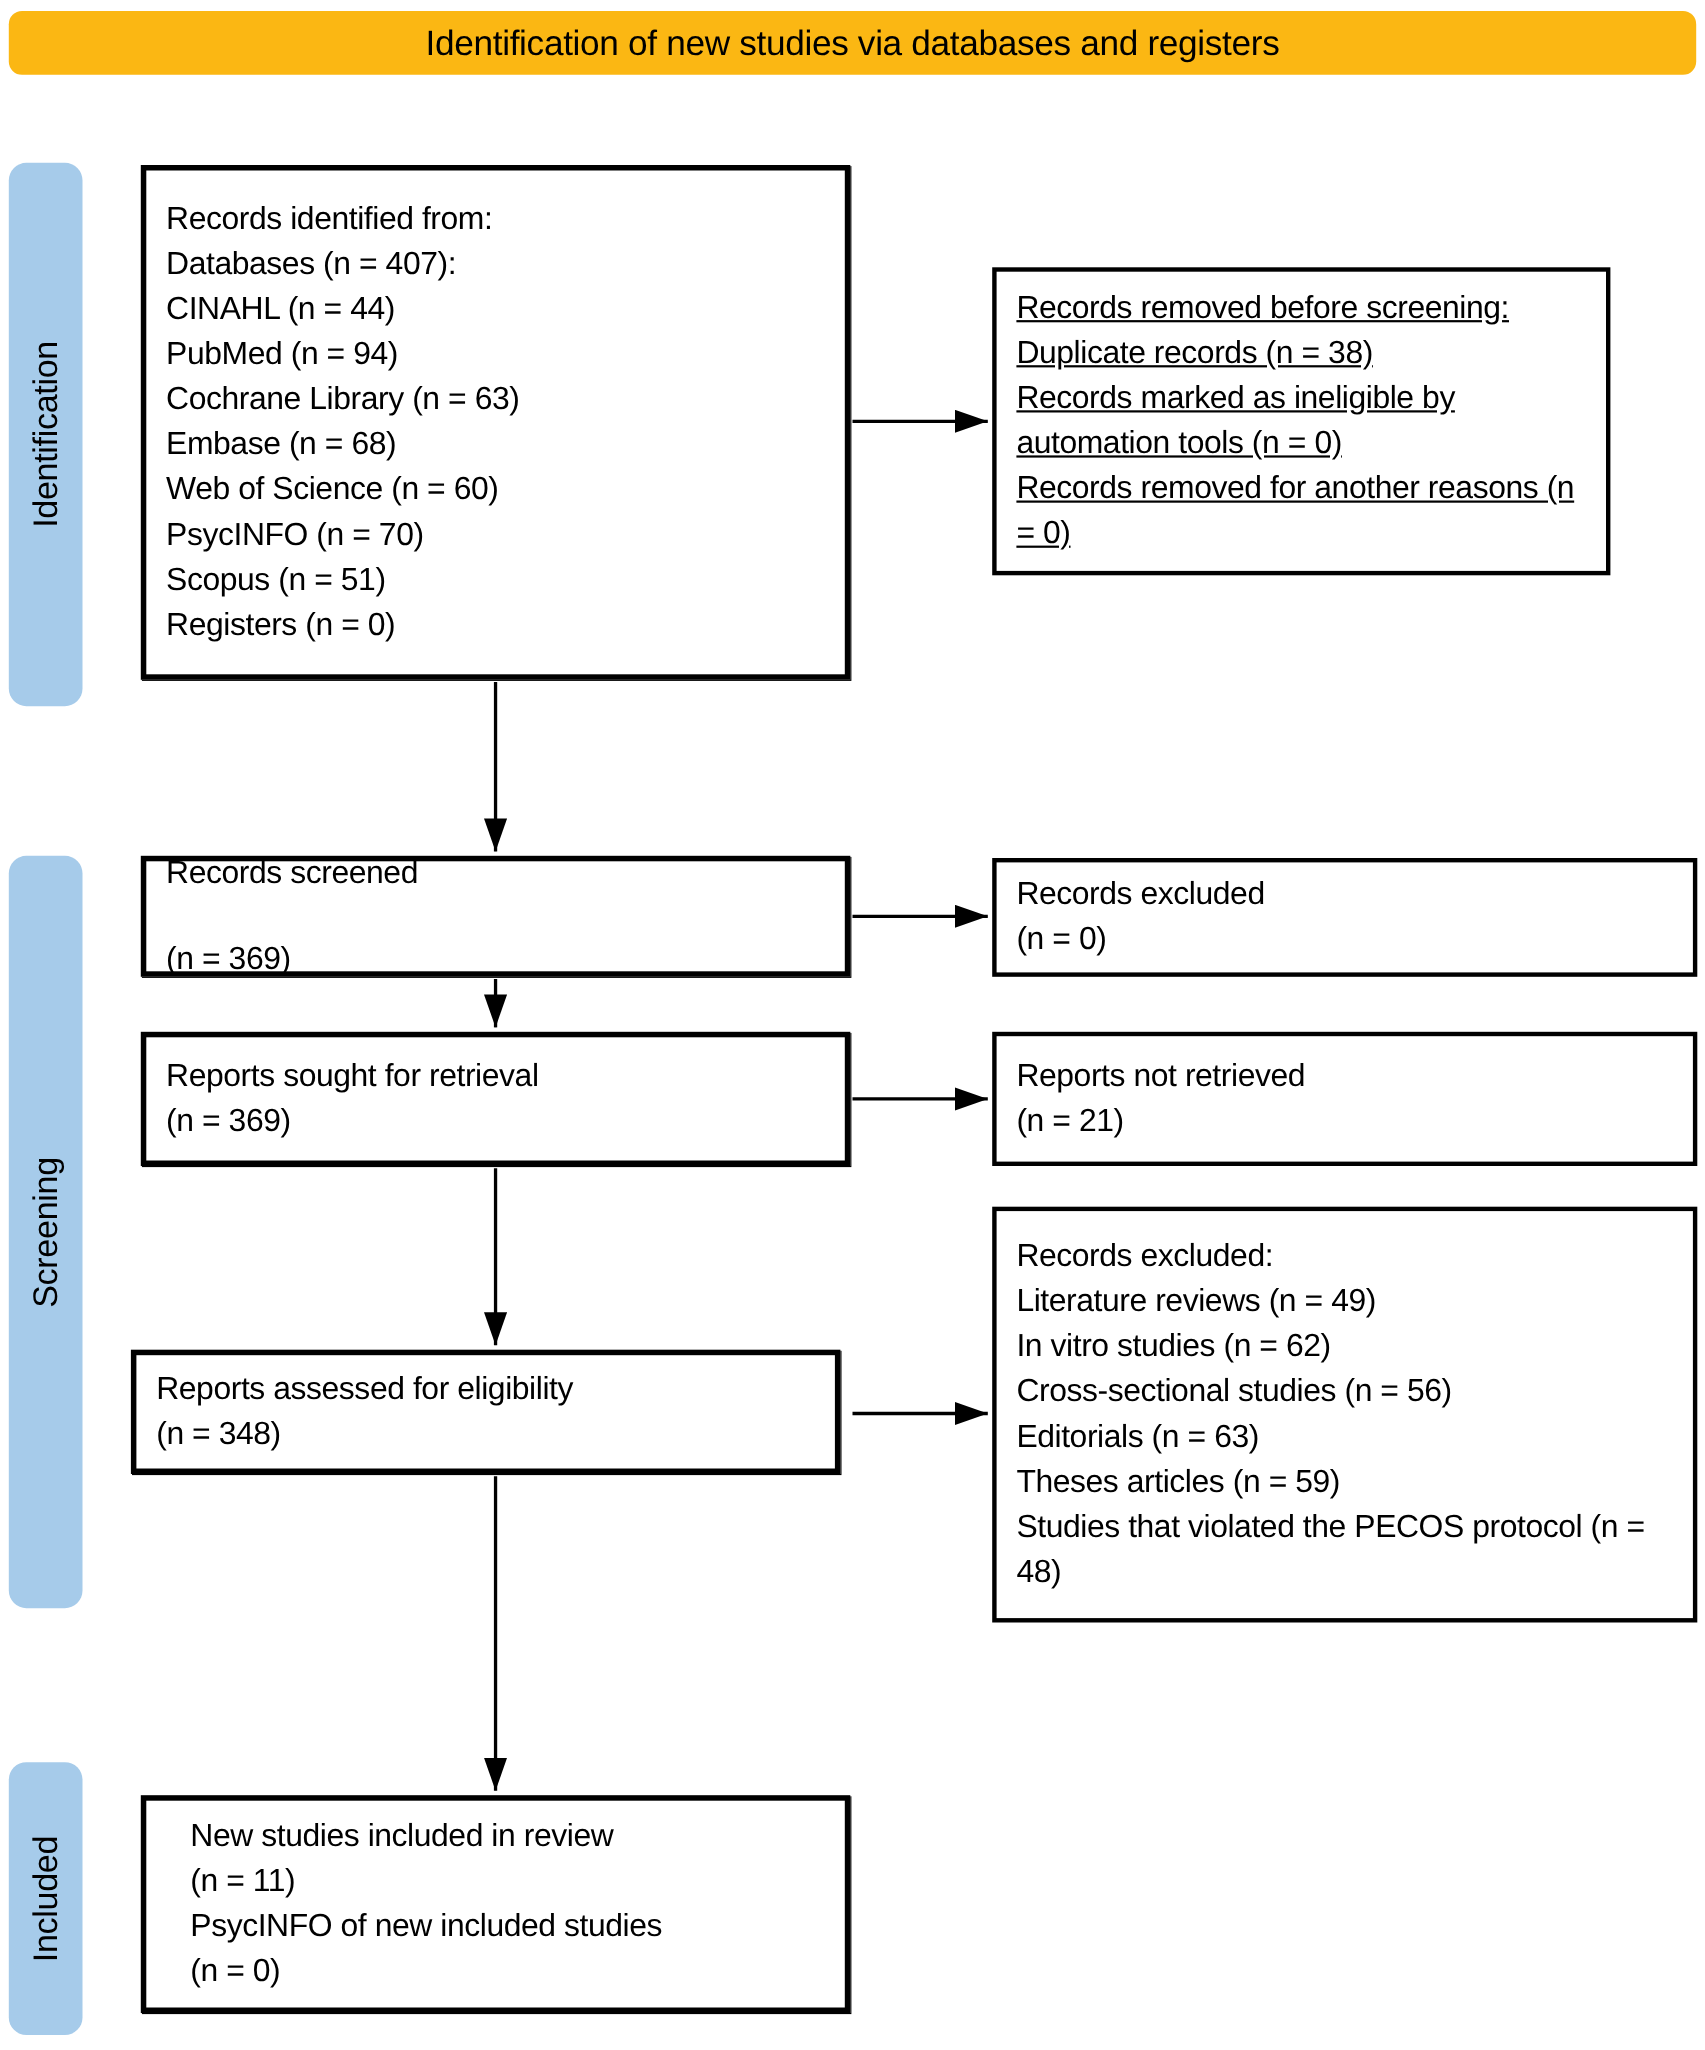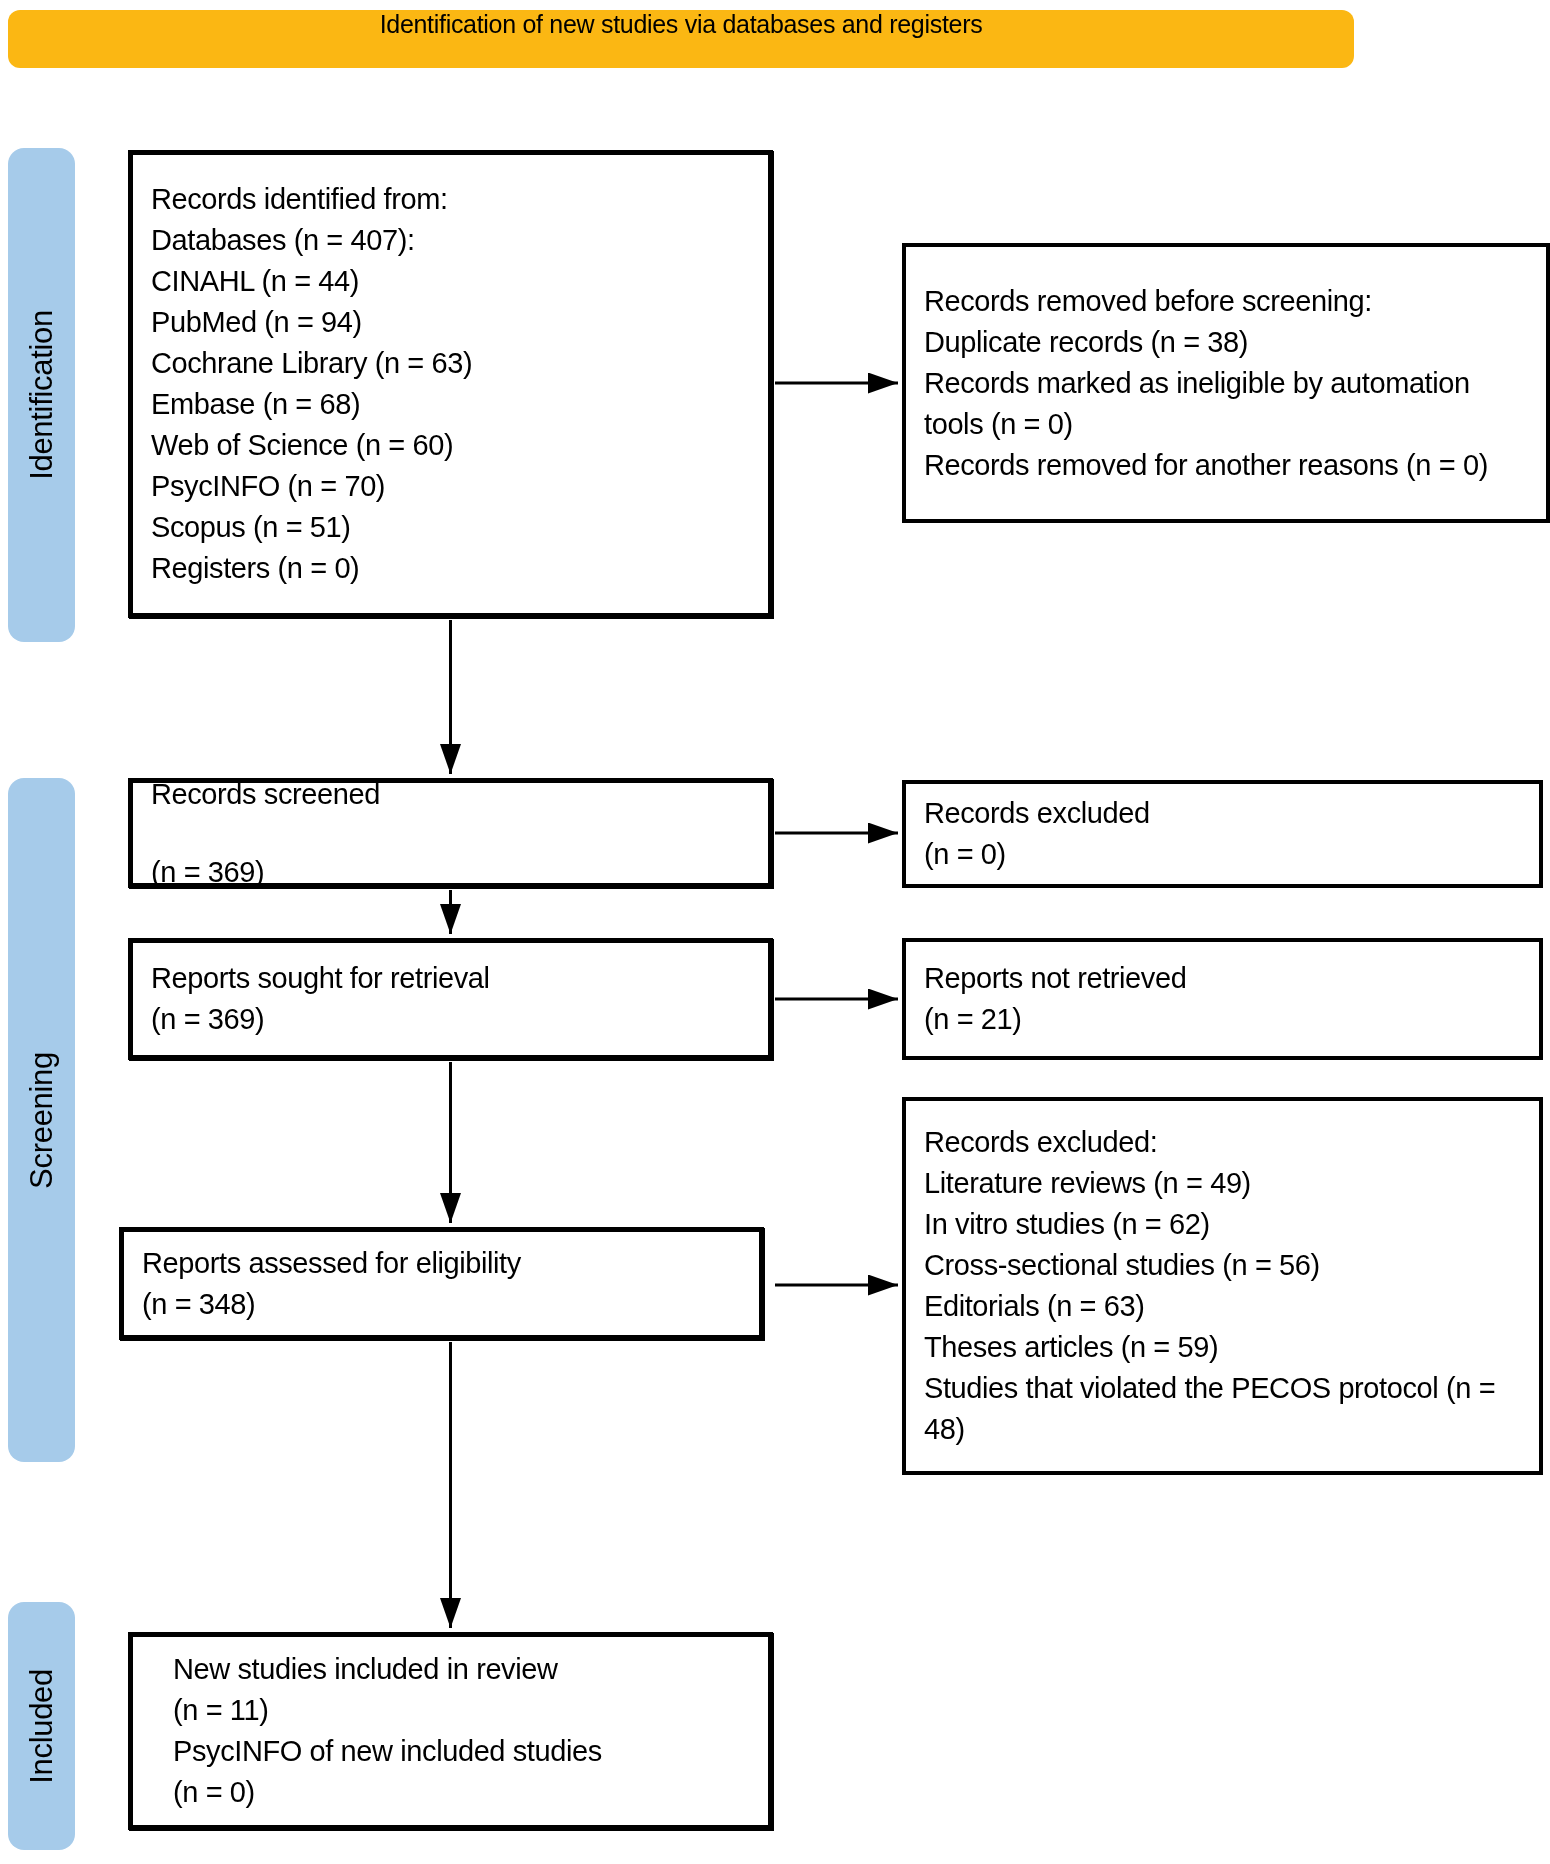--- a/index.html
+++ b/index.html
@@ -10,25 +10,25 @@
   html,body{margin:0;padding:0;background:#ffffff;}
   .canvas{
     position:relative;
     width:1550px;height:1864px;
     background:#ffffff;
     font-family:"Liberation Sans", sans-serif;
     color:#000;
     overflow:hidden;
   }
   .banner{
-    position:absolute;left:8px;top:10px;width:1346px;height:58px;
+    position:absolute;left:8px;top:10px;width:1534px;height:58px;
     background:var(--banner_bg);
     border-radius:12px;
-    display:flex;align-items:flex-start;justify-content:center;
-    font-size:25px;letter-spacing:-0.3px;
+    display:flex;align-items:center;justify-content:center;
+    font-size:32px;letter-spacing:-0.3px;
   }
   .stage{
     position:absolute;left:8px;width:67px;
     background:var(--stage_bg);
     border-radius:16px;
     display:flex;align-items:center;justify-content:center;
   }
   .stage span{
     writing-mode:vertical-rl;
     transform:rotate(180deg);
@@ -46,21 +46,21 @@
     display:flex;flex-direction:column;justify-content:center;
     font-size:29px;line-height:41px;letter-spacing:-0.4px;
     padding:4px 18px;
   }
   .box.main{border-width:5px;box-shadow:1px 1px 0 var(--line);}
   .box-a{left:128px;top:150px;width:645px;height:468px;}
   .box-b{left:128px;top:778px;width:645px;height:110px;gap:37px;}
   .box-c{left:128px;top:938px;width:645px;height:122px;}
   .box-d{left:119px;top:1227px;width:645px;height:113px;}
   .box-e{left:128px;top:1632px;width:645px;height:198px;padding-left:40px;}
-  .box-r1{left:902px;top:243px;width:648px;height:280px;}
+  .box-r1{left:902px;top:243px;width:562px;height:280px;text-decoration:underline;}
   .box-r2{left:902px;top:780px;width:641px;height:108px;}
   .box-r3{left:902px;top:938px;width:641px;height:122px;}
   .box-r4{left:902px;top:1097px;width:641px;height:378px;}
   .arrows{position:absolute;left:0;top:0;pointer-events:none;}
   .arrows line{stroke:var(--line);stroke-width:3;}
 </style>
 </head>
 <body>
 
 <div class="canvas">

